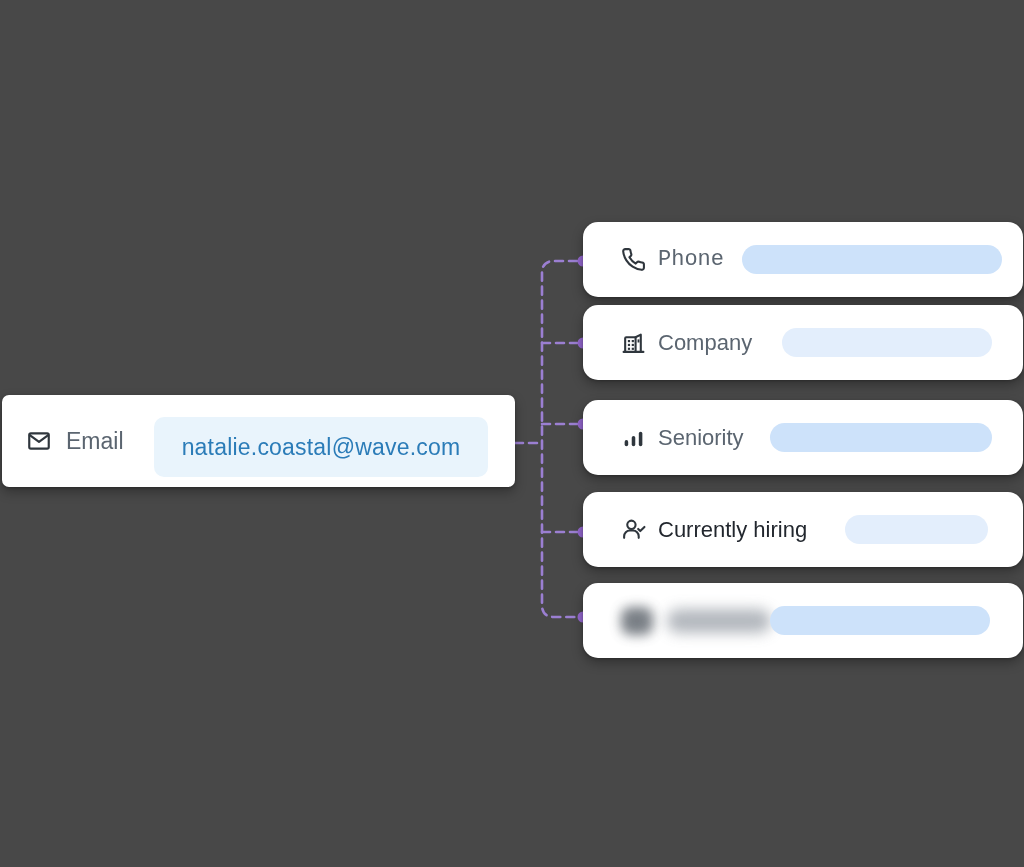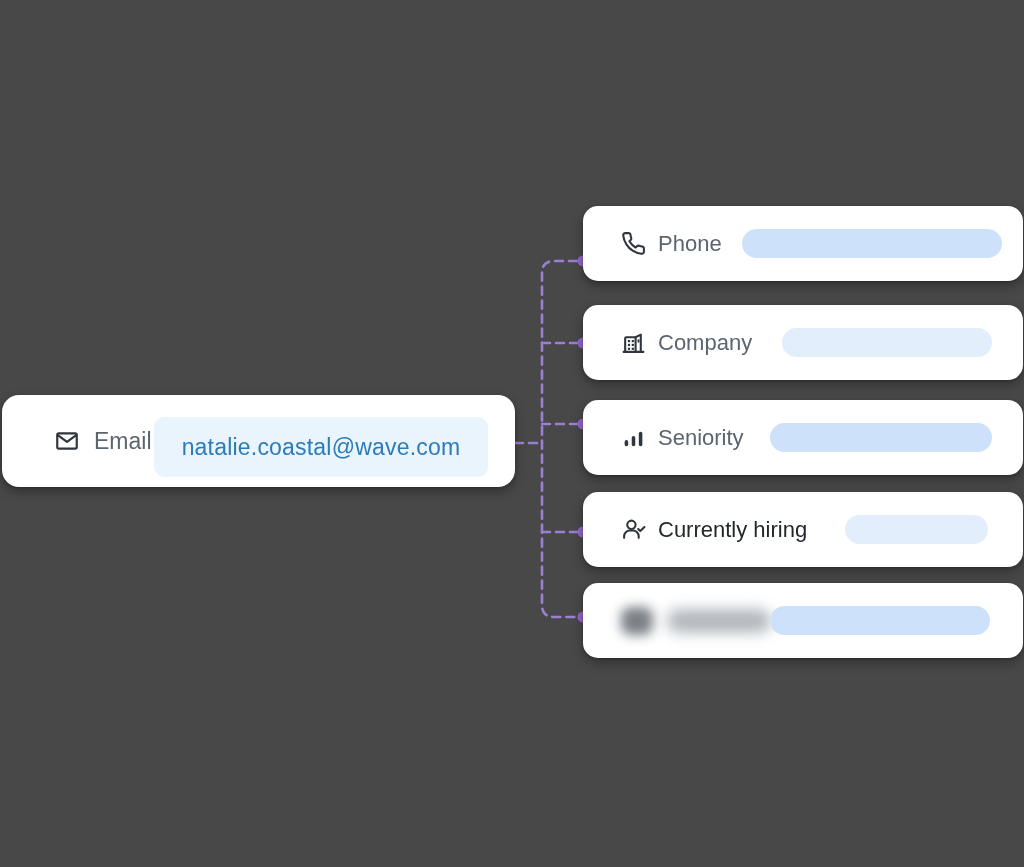--- a/index.html
+++ b/index.html
@@ -15,41 +15,41 @@
   #connector{position:absolute;left:0;top:0;width:1024px;height:867px;pointer-events:none;}
 
   
   .card{
     position:absolute;background:#ffffff;border-radius:15px;
     box-shadow:0 5px 12px rgba(0,0,0,.30),0 1px 3px rgba(0,0,0,.22);
     display:flex;align-items:center;
   }
 
   
-  .email-card{left:2px;top:395px;width:513px;height:92px;border-radius:17px;padding-left:52px;box-sizing:border-box;}
+  .email-card{left:2px;top:395px;width:513px;height:92px;border-radius:7px;padding-left:24px;box-sizing:border-box;}
   .email-card .ic{width:26px;height:26px;flex:0 0 auto;display:flex;align-items:center;justify-content:center;}
   .email-label{margin-left:14px;font-size:23px;color:var(--label-gray,#6a727c);}
   .email-pill{
     position:absolute;left:152px;top:22px;width:334px;height:60px;
     background:var(--email-pill-bg,#e9f4fc);border-radius:10px;
     display:flex;align-items:center;justify-content:center;
     font-size:23px;font-weight:500;color:var(--email-value,#2b7cb8);
     letter-spacing:.2px;
   }
 
   
   .ecard{left:583px;width:440px;height:75px;padding-left:38px;box-sizing:border-box;}
   .ecard .ic{width:25px;height:25px;flex:0 0 auto;display:flex;align-items:center;justify-content:center;}
   .ecard .lbl{margin-left:12px;font-size:22px;color:var(--label-gray,#5b6570);white-space:nowrap;}
   .ecard .lbl.dark{color:var(--label-dark,#22272e);}
   .pill{position:absolute;height:29px;border-radius:15px;top:23px;}
   .pill.strong{background:var(--pill-strong,#cde2fa);}
   .pill.soft{background:var(--pill-soft,#e3eefc);}
 
-  .c0{top:206px;} .c1{top:305px;} .c2{top:400px;} .c3{top:492px;} .c4{top:583px;}
+  .c0{top:222px;font-family:Liberation Mono, monospace;} .c1{top:305px;} .c2{top:400px;} .c3{top:492px;} .c4{top:583px;}
   .c0 .pill{left:159px;width:260px;}
   .c1 .pill{left:199px;width:210px;}
   .c2 .pill{left:187px;width:222px;}
   .c3 .pill{left:262px;width:143px;}
   .c4 .pill{left:187px;width:220px;}
 
   
   .blur-ic{width:32px;height:28px;border-radius:9px;background:#596068;filter:blur(6px);opacity:.8;flex:0 0 auto;}
   .blur-lbl{margin-left:14px;width:104px;height:24px;border-radius:12px;background:#9aa0a8;filter:blur(7px);opacity:.75;}
 

